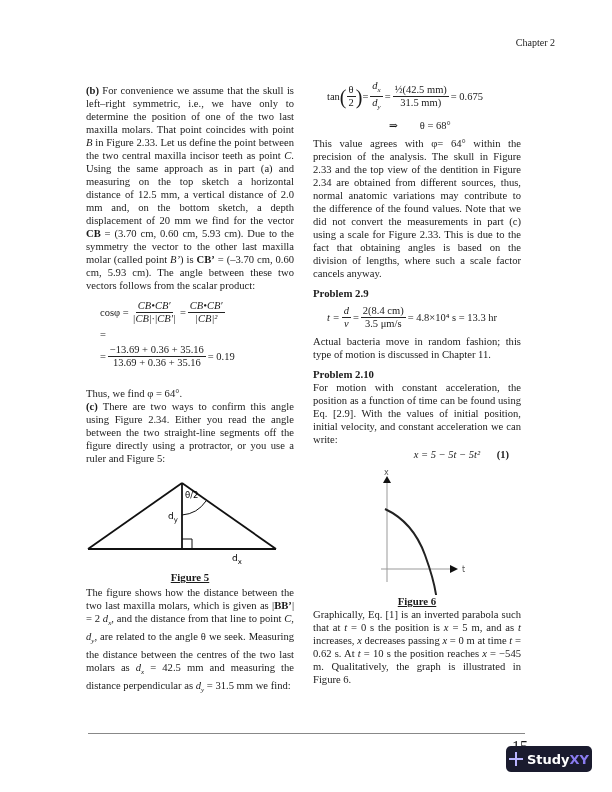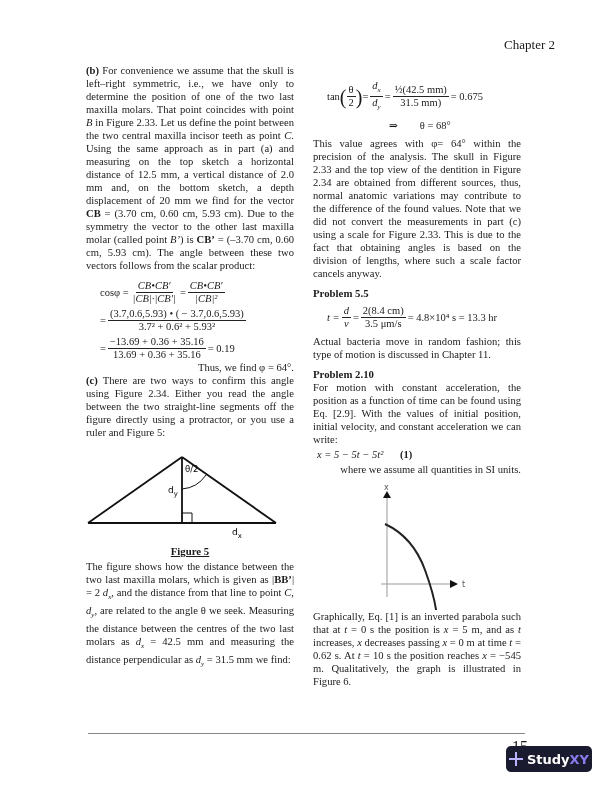--- a/index.html
+++ b/index.html
@@ -1,24 +1,24 @@
 <!DOCTYPE html>
 <html><head>
 <meta charset="utf-8">
 <style>
   html, body { margin: 0; padding: 0; background: #ffffff; }
   body { width: 612px; height: 792px; position: relative; overflow: hidden;
          font-family: "Liberation Serif", "DejaVu Serif", serif; color: #1a1a1a; }
   .abs { position: absolute; }
-  .chapter { right: 57px; top: 37px; font-size: 13px; }
+  .chapter { right: 57px; top: 37px; font-size: 10px; }
   .col { position: absolute; width: 208px; font-size: 10.6px; line-height: 13px; text-align: justify; }
-  .colL { left: 86px; top: 64px; }
+  .colL { left: 86px; top: 84px; }
   .colR { left: 313px; top: 80px; }
   p { margin: 0; }
-  .nb { text-align: right; }
+  .nb { text-align: left; }
   .eq { font-family: "Liberation Serif", "DejaVu Serif", serif; font-size: 10.5px; }
   .frac { display: inline-flex; flex-direction: column; align-items: center; vertical-align: middle; margin: 0 2px; }
   .frac .num { border-bottom: 0.8px solid #222; padding: 0 2px; line-height: 12px; }
   .frac .den { padding: 0 2px; line-height: 12px; }
   .eqline { display: flex; align-items: center; white-space: nowrap; }
   .heading { font-weight: bold; font-size: 10.8px; margin-top: 7px; }
   .fig-caption { font-weight: bold; text-align: center; font-size: 10.8px; text-decoration: underline; }
   i { font-style: italic; }
   .rule { position: absolute; left: 88px; top: 733px; width: 437px; height: 1px; background: #888; }
   .pagenum { position: absolute; left: 512px; top: 738px; font-size: 16px; }
@@ -32,39 +32,35 @@
   .plus::after { left: 0; top: 6px; width: 14px; height: 2px; }
 </style>
 </head>
 <body>
 
 <div class="abs chapter">Chapter 2</div>
 
 <div class="col colL">
   <p><b>(b)</b><span> For convenience we assume that the skull is left–right symmetric, i.e., we have only to determine the position of one of the two last maxilla molars. That point coincides with point </span><i>B</i><span> in Figure 2.33. Let us define the point between the two central maxilla incisor teeth as point </span><i>C</i><span>. Using the same approach as in part (a) and measuring on the top sketch a horizontal distance of 12.5 mm, a vertical distance of 2.0 mm and, on the bottom sketch, a depth displacement of 20 mm we find for the vector </span><b>CB</b><span> = (3.70 cm, 0.60 cm, 5.93 cm). Due to the symmetry the vector to the other last maxilla molar (called point </span><i>B’</i><span>) is </span><b>CB’</b><span> = (–3.70 cm, 0.60 cm, 5.93 cm). The angle between these two vectors follows from the scalar product:</span></p>
 
-  <div class="eq" style="margin: 8px 0 0 14px;">
+  <div class="eq" style="margin: 8px 0 18px 14px;">
     <div class="eqline">
       <span>cosφ =</span>
       <span class="frac">
           <i class="num">CB•CB′</i>
           <i class="den">|CB|·|CB′|</i>
         </span>
       <span>=</span>
       <span class="frac">
           <i class="num">CB•CB′</i>
           <i class="den">|CB|²</i>
         </span>
     </div>
     <div class="eqline" style="margin-top:3px;">
       <span>=</span>
-      <span class="frac">
-          <span class="num">(3.7,0.6,5.93) • ( − 3.7,0.6,5.93)</span>
-          <span class="den">3.7² + 0.6² + 5.93²</span>
-        </span>
     </div>
     <div class="eqline" style="margin-top:3px;">
       <span>=</span>
       <span class="frac">
           <span class="num">−13.69 + 0.36 + 35.16</span>
           <span class="den">13.69 + 0.36 + 35.16</span>
         </span>
       <span>= 0.19</span>
     </div>
   </div>
@@ -113,21 +109,21 @@
       <span>= 0.675</span>
     </div>
     <div class="eqline" style="margin:6px 0 5px 62px; gap:22px;">
       <span>⇒</span>
       <span>θ = 68°</span>
     </div>
   </div>
 
   <p>This value agrees with φ= 64° within the precision of the analysis. The skull in Figure 2.33 and the top view of the dentition in Figure 2.34 are obtained from different sources, thus, normal anatomic variations may contribute to the difference of the found values. Note that we did not convert the measurements in part (c) using a scale for Figure 2.33. This is due to the fact that obtaining angles is based on the division of lengths, where such a scale factor cancels anyway.</p>
 
-  <div class="heading">Problem 5.5</div>
+  <div class="heading">Problem 2.9</div>
 
   <div class="eq" style="margin:5px 0 5px 14px;">
     <div class="eqline">
       <i>t =</i>
       <span class="frac">
           <i class="num">d</i>
           <i class="den">v</i>
         </span>
       <span>=</span>
       <span class="frac">
@@ -135,37 +131,37 @@
           <span class="den">3.5 μm/s</span>
         </span>
       <span>= 4.8×10⁴ s = 13.3 hr</span>
     </div>
   </div>
 
   <p>Actual bacteria move in random fashion; this type of motion is discussed in Chapter 11.</p>
 
   <div class="heading">Problem 2.10</div>
   <p>For motion with constant acceleration, the position as a function of time can be found using Eq. [2.9]. With the values of initial position, initial velocity, and constant acceleration we can write:</p>
-  <div class="eq" style="text-align:left; margin:2px 4px;">
+  <div class="eq" style="text-align:right; margin:2px 12px;">
     <i>x = 5 − 5t − 5t²</i>
     <b style="margin-left:14px;">(1)</b>
   </div>
-  <p class="nb">where we assume all quantities in SI units.</p>
 
   <div style="position:relative; height:128px; margin-top:6px;">
     <svg width="208" height="128" viewBox="0 0 208 128">
       <line x1="74" y1="115" x2="74" y2="12" stroke="#999" stroke-width="1"></line>
       <polygon points="70,16 78,16 74,9" fill="#111"></polygon>
       <line x1="68" y1="102" x2="140" y2="102" stroke="#999" stroke-width="1"></line>
       <polygon points="137,98 137,106 145,102" fill="#111"></polygon>
       <path d="M72,42 Q 100,55 112,88 T 124,139" fill="none" stroke="#222" stroke-width="2"></path>
       <text x="71" y="8" font-size="8" font-family="DejaVu Sans, sans-serif" fill="#555">x</text>
       <text x="149" y="105" font-size="8" font-family="DejaVu Sans, sans-serif" fill="#555">t</text>
     </svg>
   </div>
+  <div class="fig-caption">Figure 6</div>
 
   <p><span>Graphically, Eq. [1] is an inverted parabola such that at </span><i>t</i><span> = 0 s the position is </span><i>x</i><span> = 5 m, and as </span><i>t</i><span> increases, </span><i>x</i><span> decreases passing </span><i>x</i><span> = 0 m at time </span><i>t</i><span> = 0.62 s. At </span><i>t</i><span> = 10 s the position reaches </span><i>x</i><span> = −545 m. Qualitatively, the graph is illustrated in Figure 6.</span></p>
 </div>
 
 <div class="rule"></div>
 <div class="pagenum">15</div>
 <div class="badge">
   <span class="plus"></span>
   <span><span>Study</span><span class="xy">XY</span></span>
 </div>

